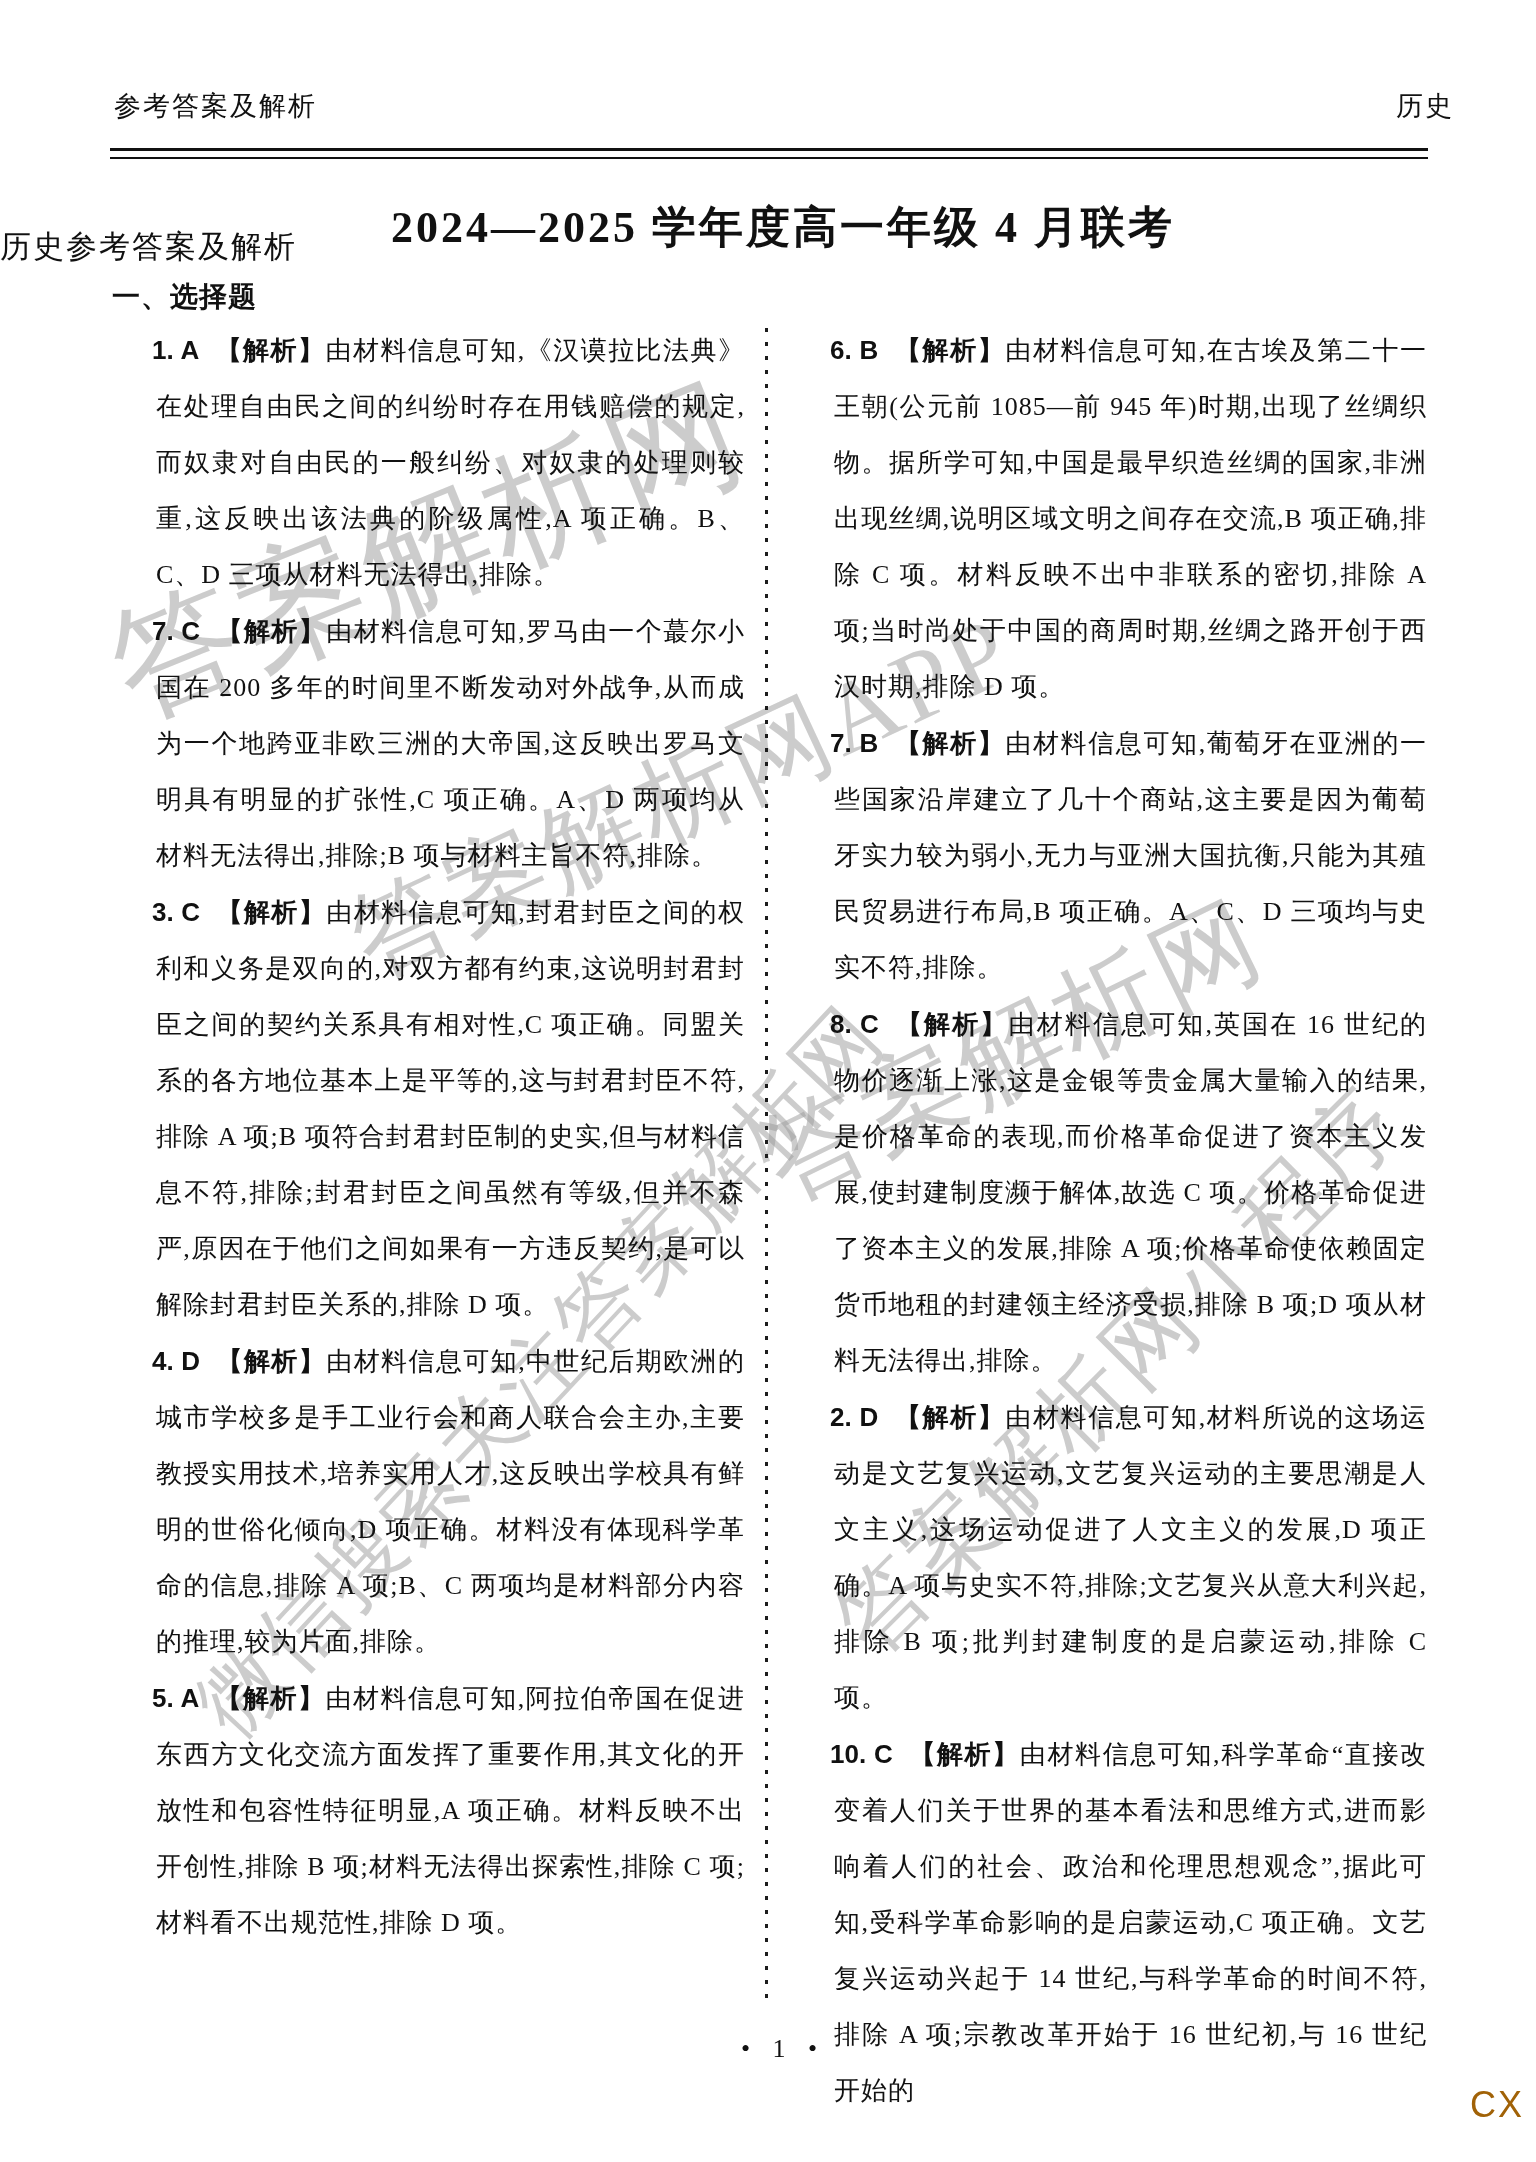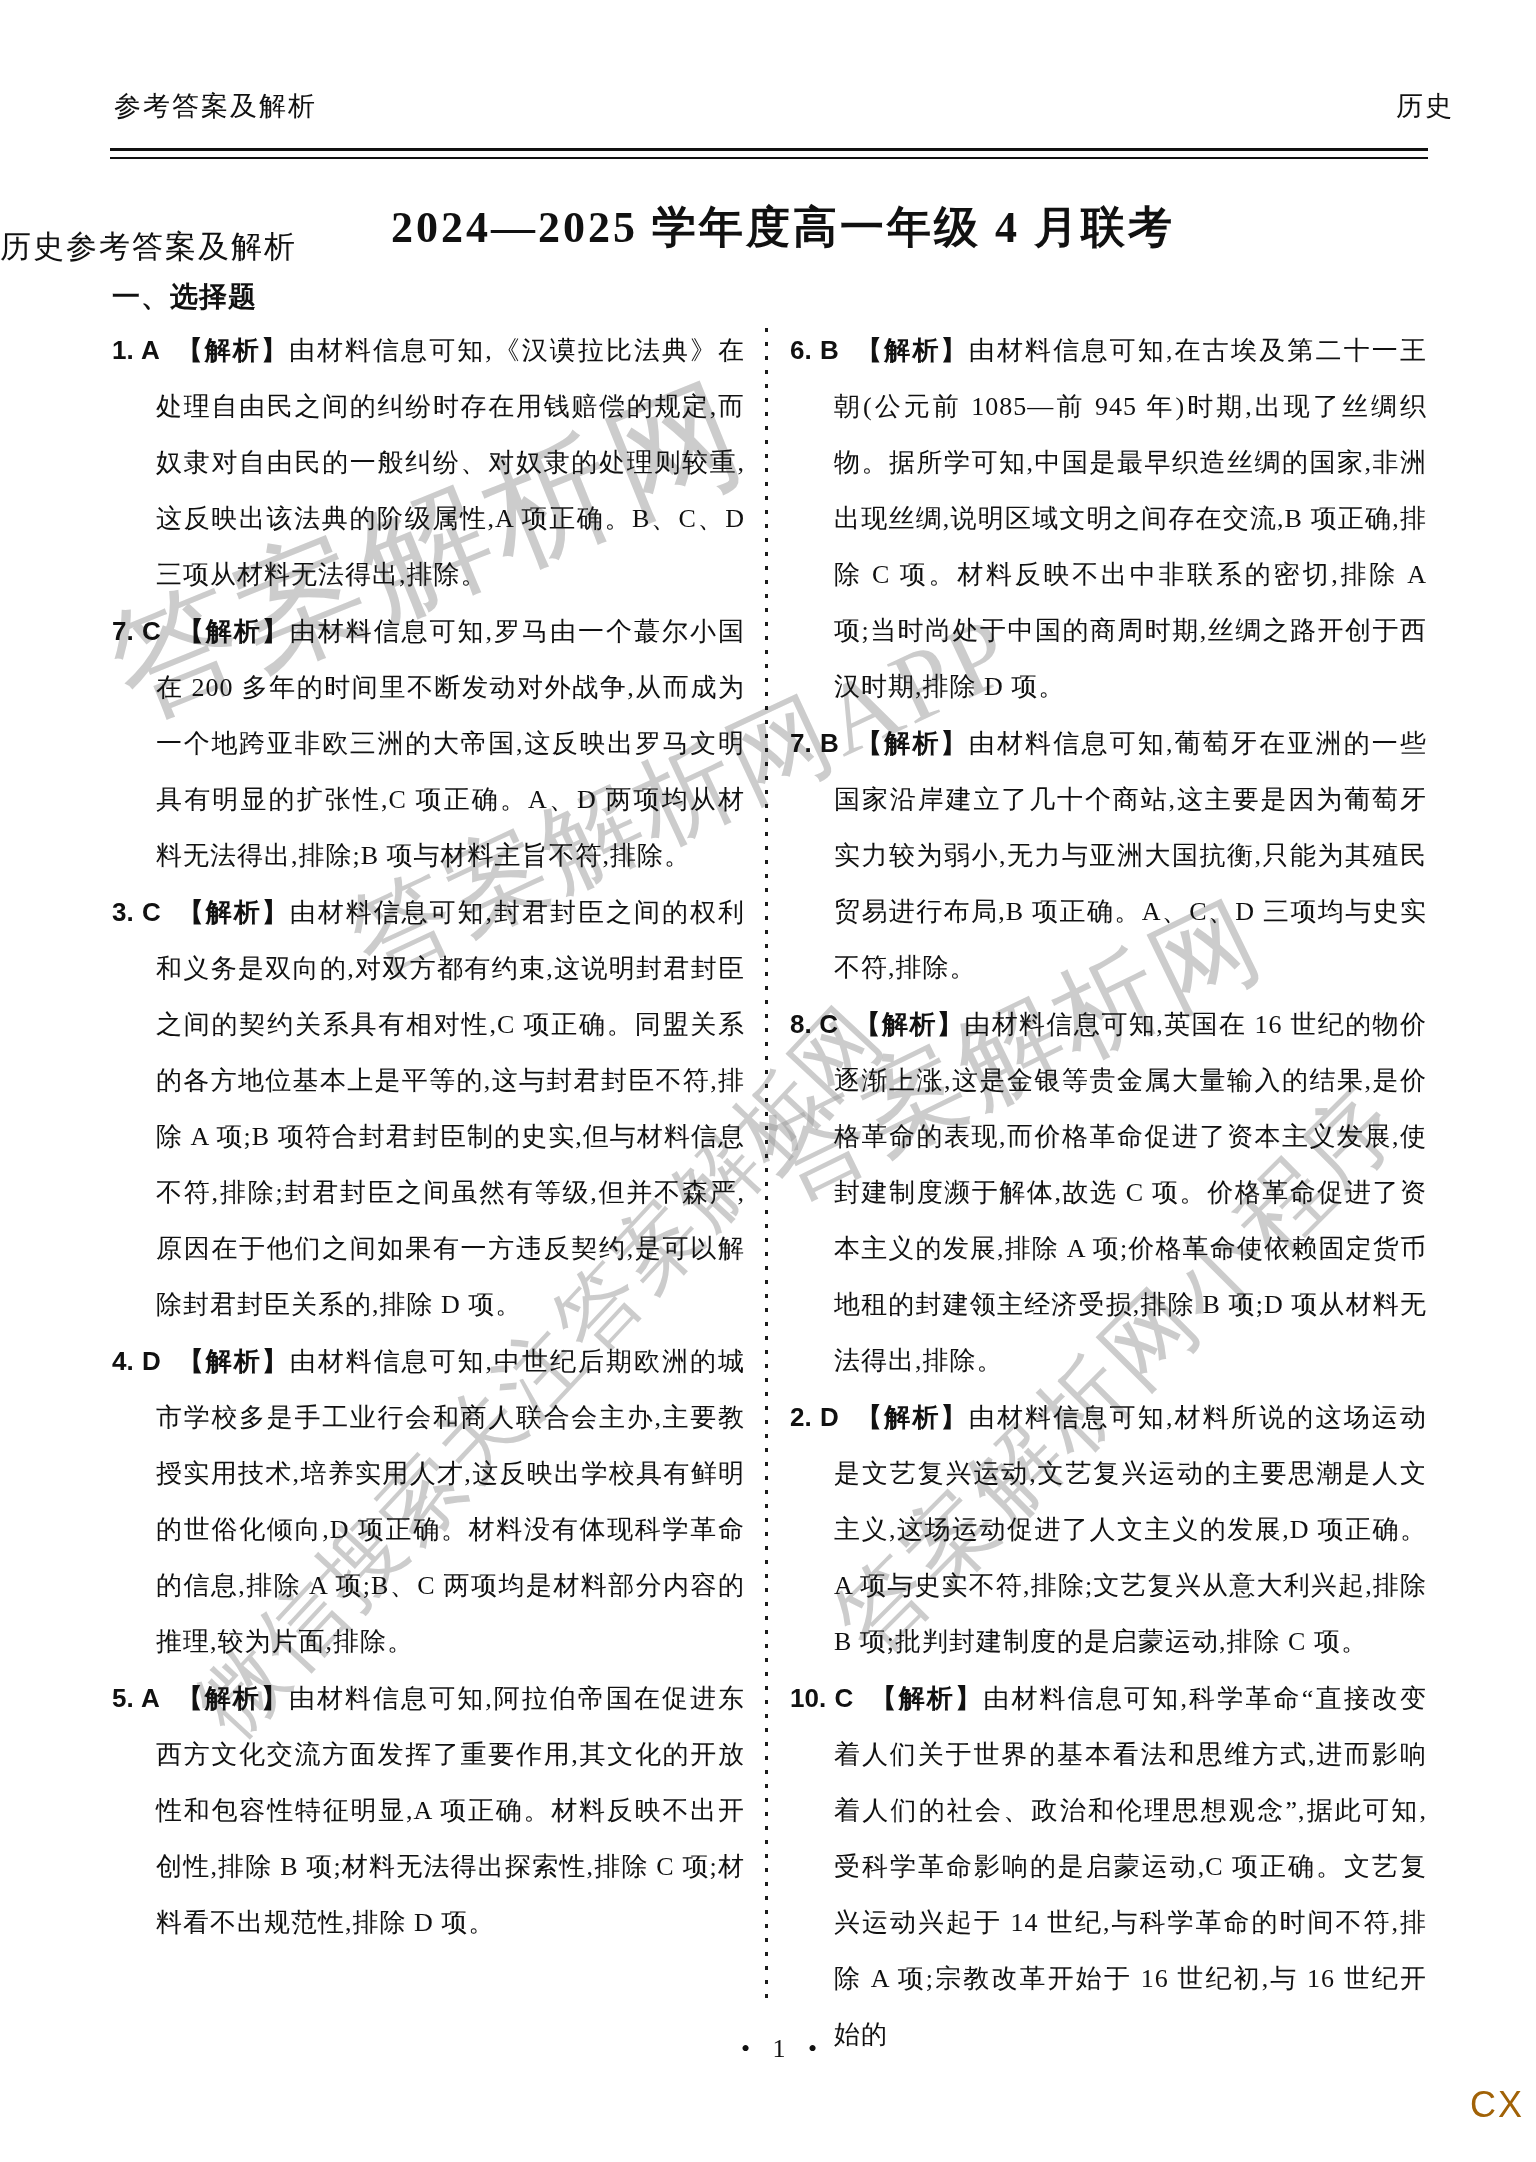--- a/index.html
+++ b/index.html
@@ -27,21 +27,21 @@
   }
   .col{
     position:absolute;top:322px;font-size:26px;line-height:56px;
     text-align:justify;text-justify:inter-character;letter-spacing:1px;z-index:3;
   }
   .col-left{left:112px;width:633px;}
   .col-right{left:790px;width:637px;}
   .item{padding-left:44px;text-indent:-44px;}
   .lbl{
     font-family:"Liberation Sans","DejaVu Sans",sans-serif;font-weight:bold;
-    margin-right:16px;letter-spacing:0;
+    margin-right:16px;letter-spacing:0;margin-left:40px;
   }
   .tag{font-family:Liberation Serif, serif;font-weight:bold;}
   .divider{
     position:absolute;left:765px;top:328px;width:3px;height:1672px;z-index:2;
     background:repeating-linear-gradient(to bottom,#1c1c1c 0 4px,transparent 4px 14px);
   }
   .wm{
     position:absolute;white-space:nowrap;color:#9b9b9b;opacity:.5;z-index:1;
     transform-origin:0 50%;pointer-events:none;
     font-family:"Liberation Serif","DejaVu Serif",serif;

